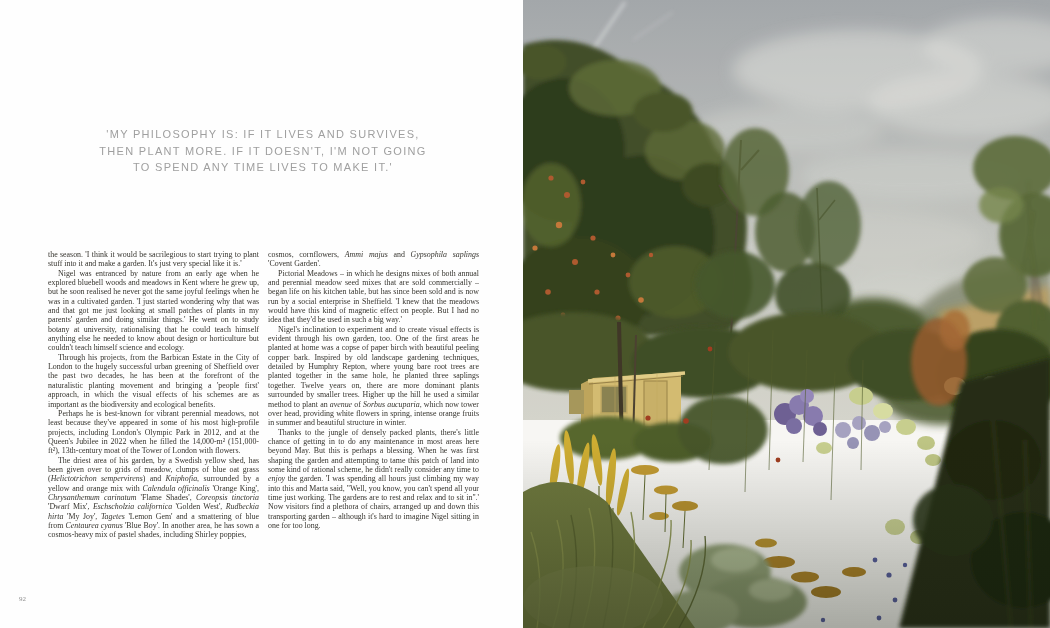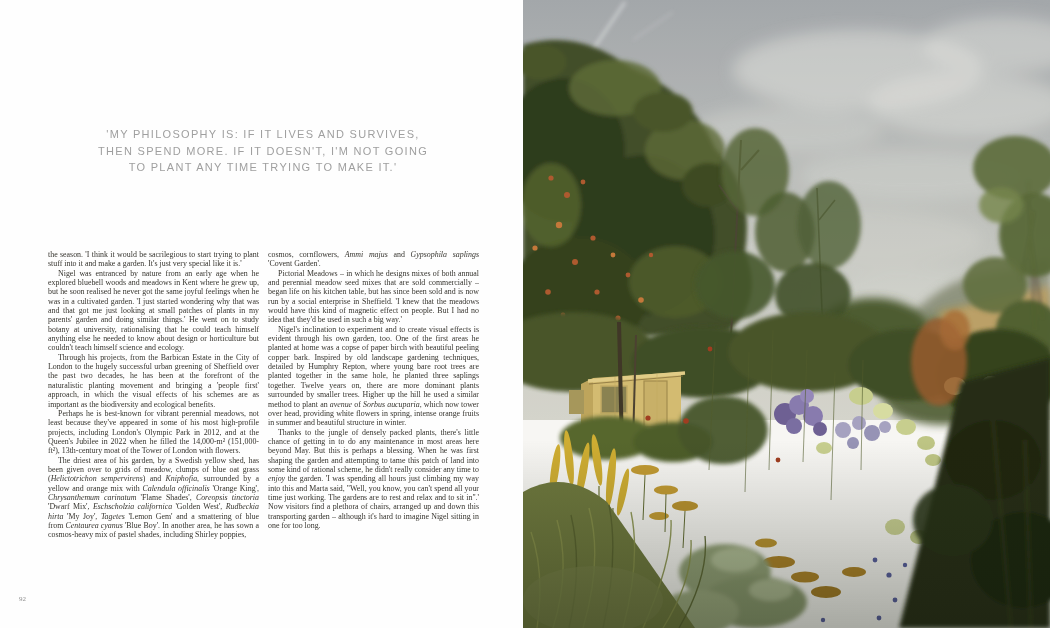--- a/index.html
+++ b/index.html
@@ -27,22 +27,22 @@
   .right-page svg{display:block;}
 </style>
 </head>
 <body>
 
 <div class="spread">
 
   <div class="left-page">
     <div class="pull-quote">
       <div>'MY PHILOSOPHY IS: IF IT LIVES AND SURVIVES,</div>
-      <div>THEN SPEND MORE. IF IT DOESN'T, I'M NOT GOING</div>
-      <div>TO PLANT ANY TIME TRYING TO MAKE IT.'</div>
+      <div>THEN PLANT MORE. IF IT DOESN'T, I'M NOT GOING</div>
+      <div>TO SPEND ANY TIME LIVES TO MAKE IT.'</div>
     </div>
 
     <div class="columns">
       <div class="col">
           <p class="para"><span>the season. 'I think it would be sacrilegious to start trying to plant stuff into it and make a garden. It's just very special like it is.'</span></p>
           <p class="para indent"><span>Nigel was entranced by nature from an early age when he explored bluebell woods and meadows in Kent where he grew up, but he soon realised he never got the same joyful feelings when he was in a cultivated garden. 'I just started wondering why that was and that got me just looking at small patches of plants in my parents' garden and doing similar things.' He went on to study botany at university, rationalising that he could teach himself anything else he needed to know about design or horticulture but couldn't teach himself science and ecology.</span></p>
           <p class="para indent"><span>Through his projects, from the Barbican Estate in the City of London to the hugely successful urban greening of Sheffield over the past two decades, he has been at the forefront of the naturalistic planting movement and bringing a 'people first' approach, in which the visual effects of his schemes are as important as the biodiversity and ecological benefits.</span></p>
           <p class="para indent"><span>Perhaps he is best-known for vibrant perennial meadows, not least because they've appeared in some of his most high-profile projects, including London's Olympic Park in 2012, and at the Queen's Jubilee in 2022 when he filled the 14,000-m² (151,000-ft²), 13th-century moat of the Tower of London with flowers.</span></p>
           <p class="para indent"><span>The driest area of his garden, by a Swedish yellow shed, has been given over to grids of meadow, clumps of blue oat grass (</span><em>Helictotrichon sempervirens</em><span>) and </span><em>Kniphofia</em><span>, surrounded by a yellow and orange mix with </span><em>Calendula officinalis</em><span> 'Orange King', </span><em>Chrysanthemum carinatum</em><span> 'Flame Shades', </span><em>Coreopsis tinctoria</em><span> 'Dwarf Mix', </span><em>Eschscholzia californica</em><span> 'Golden West', </span><em>Rudbeckia hirta</em><span> 'My Joy', </span><em>Tagetes</em><span> 'Lemon Gem' and a smattering of blue from </span><em>Centaurea cyanus</em><span> 'Blue Boy'. In another area, he has sown a cosmos-heavy mix of pastel shades, including Shirley poppies,</span></p>
         </div>

